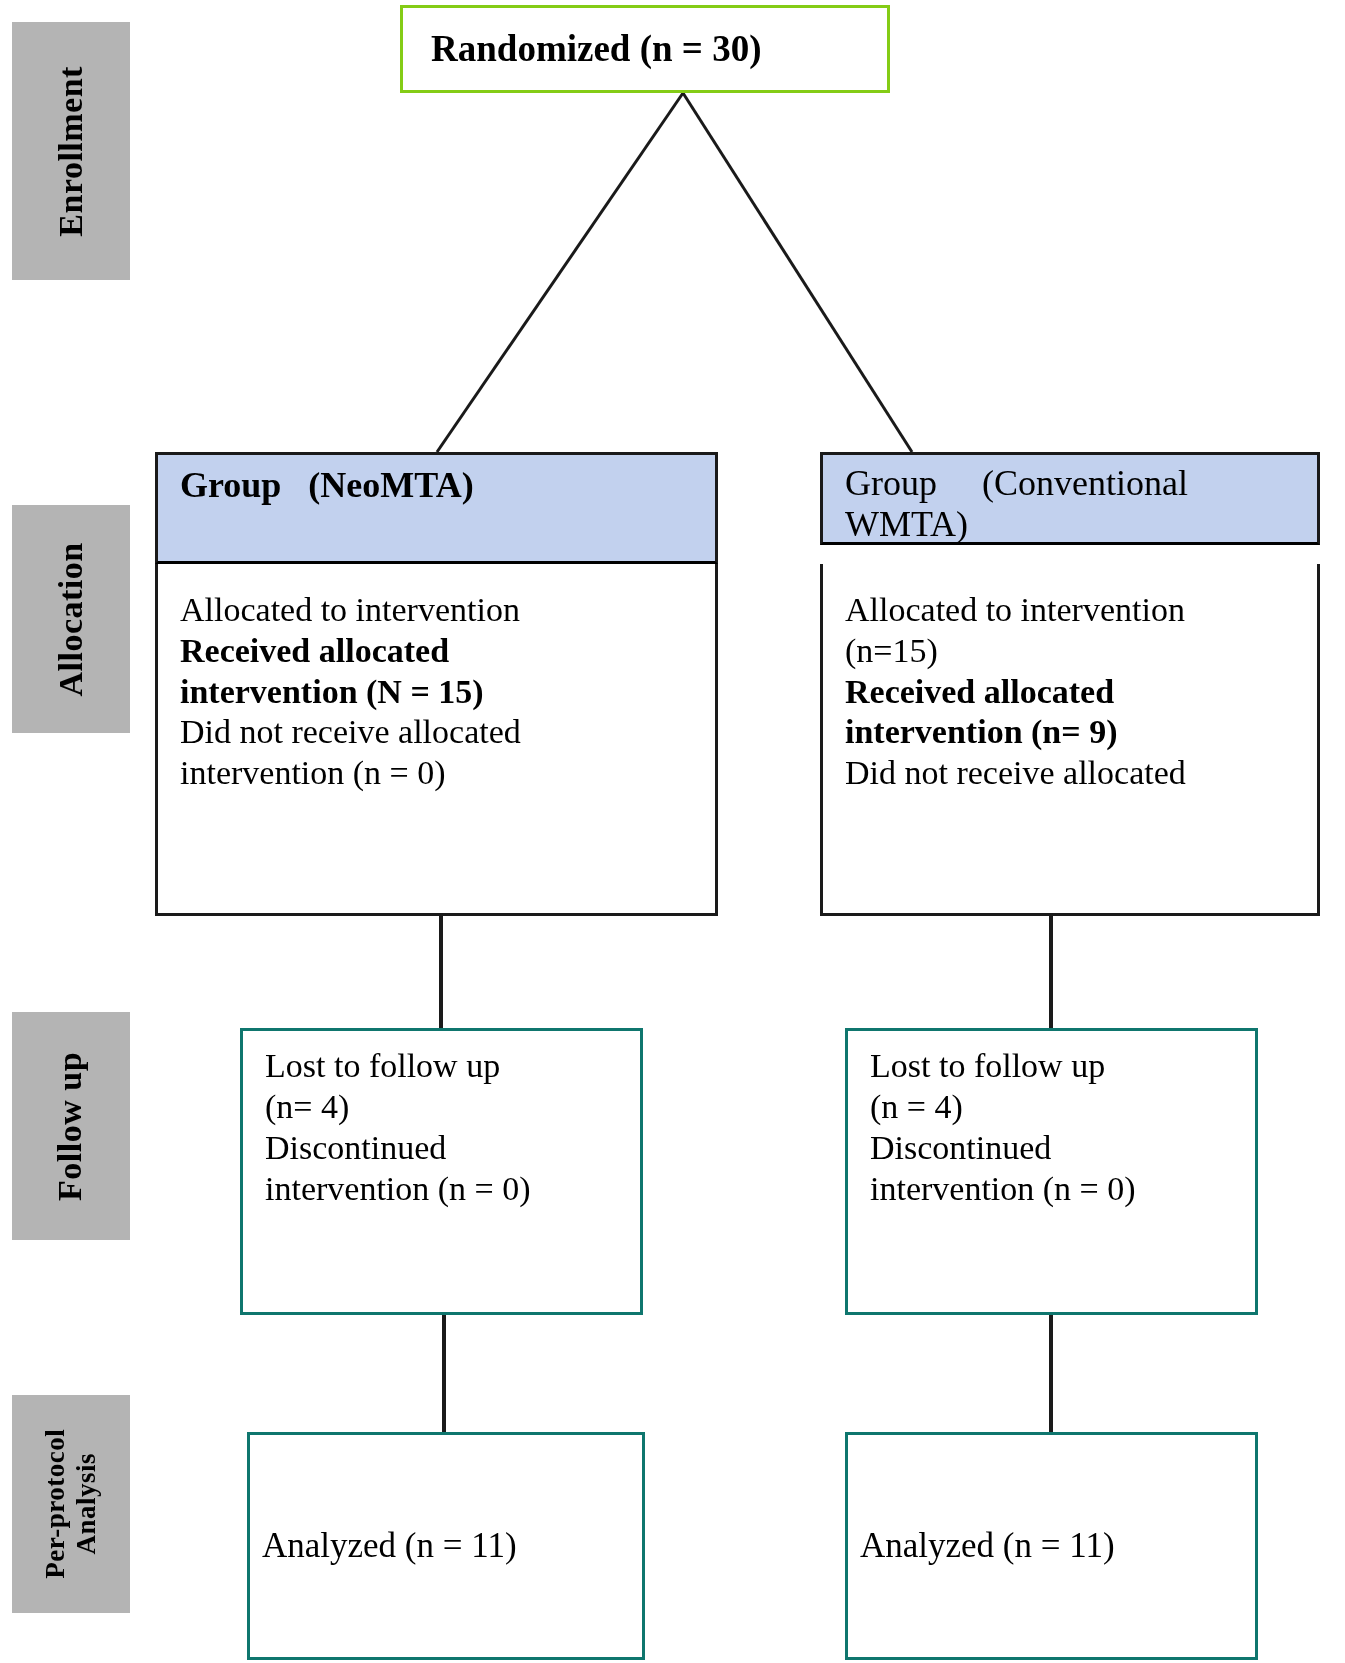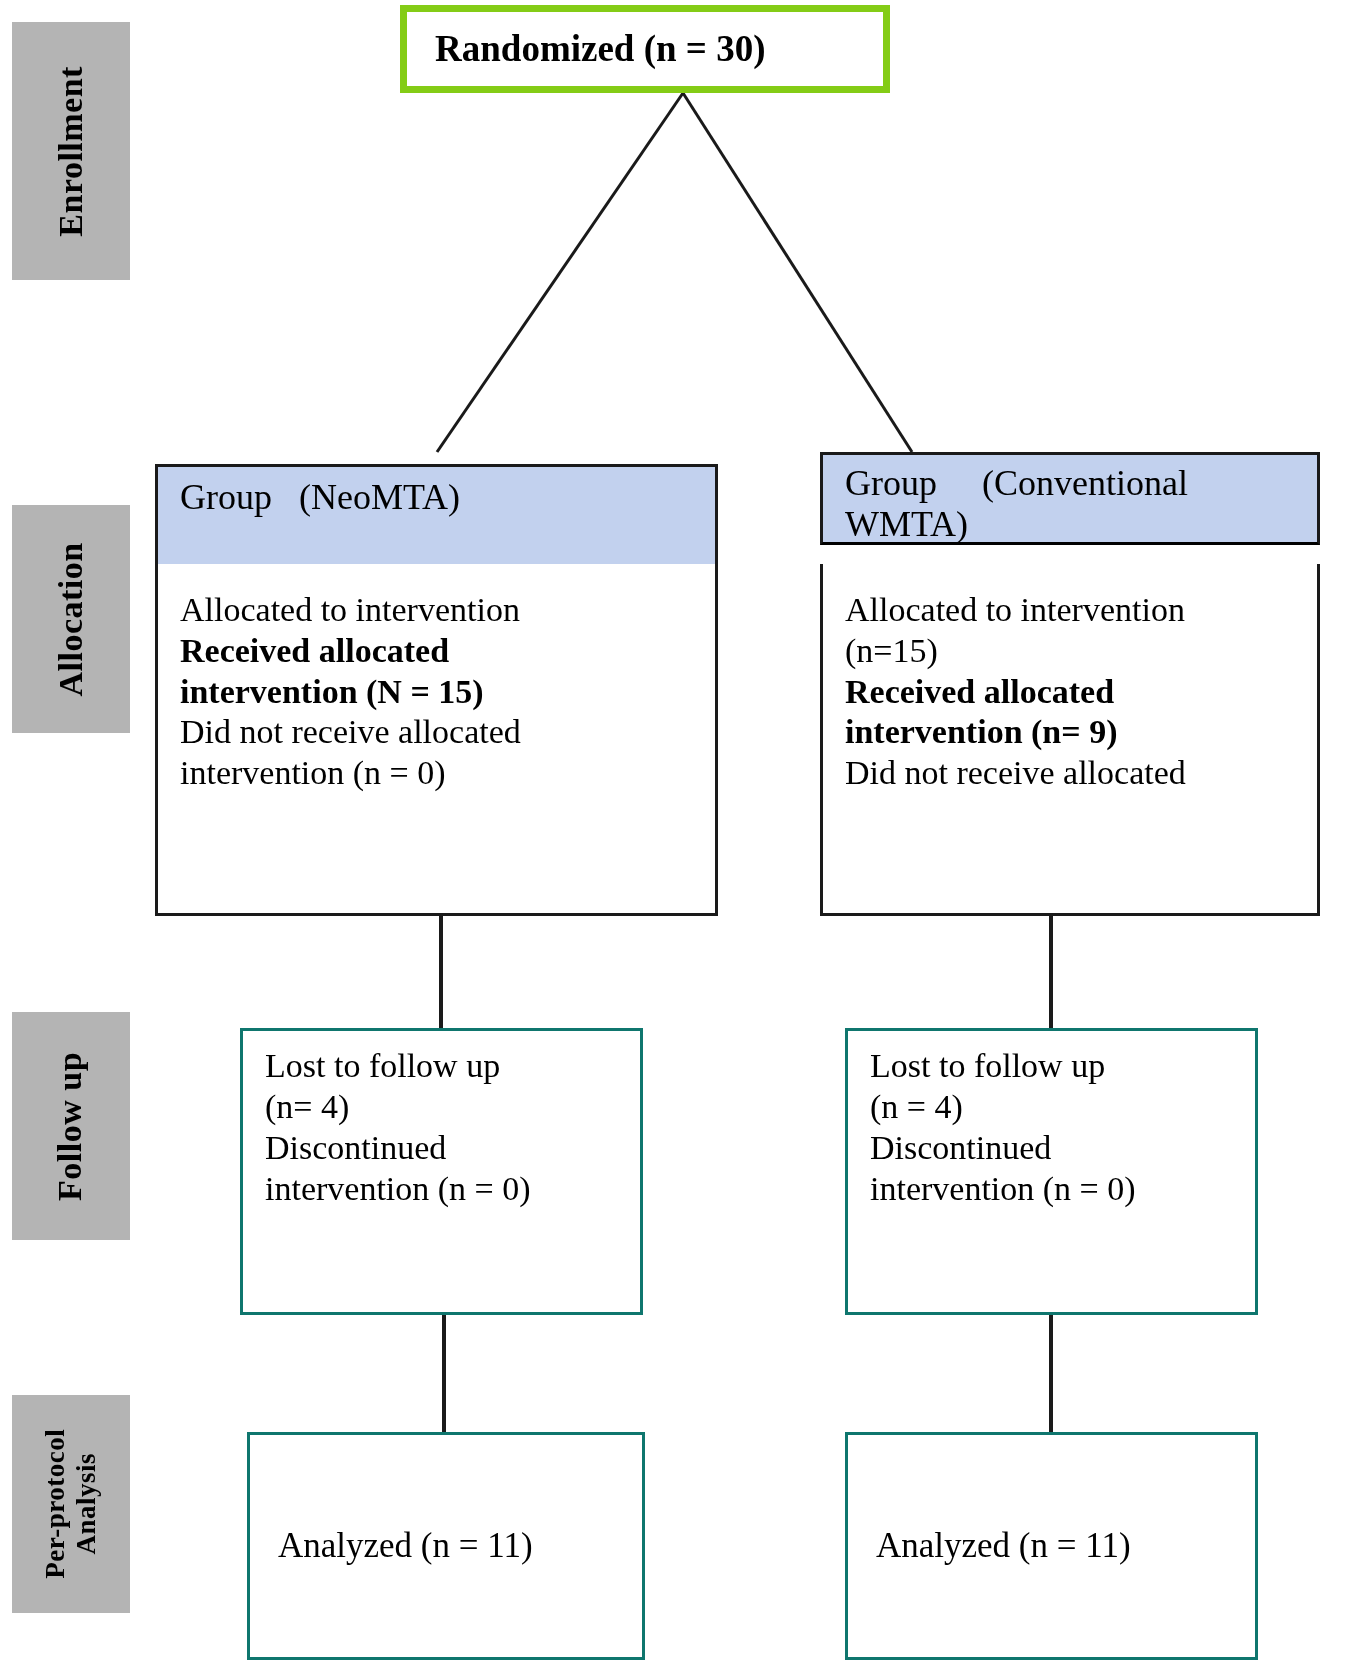--- a/index.html
+++ b/index.html
@@ -64,21 +64,21 @@
   #stage-analysis .rot { font-size: 27px; }
 
   
   .box {
     position: absolute;
     background: #ffffff;
     box-sizing: border-box;
     z-index: 2;
   }
   .box.black  { border: 3px solid #0f766e; }
-  .box.blueb  { border: 7px solid #84cc16; }
+  .box.blueb  { border: 3px solid #84cc16; }
 
   .box-text {
     color: #000000;
     line-height: 1.10;
   }
 
   
   #box-randomized {
     left: 400px; top: 5px; width: 490px; height: 88px;
     display: flex; align-items: center;
@@ -99,21 +99,21 @@
     z-index: 2;
     overflow: hidden;
   }
   .group-header .box-text {
     font-size: 36px;
     line-height: 1.13;
     padding: 10px 0 0 22px;
     white-space: pre;
   }
 
-  #hdr-left  { left: 155px; top: 464px; width: 563px; height: 112px; }
+  #hdr-left  { left: 155px; top: 452px; width: 563px; height: 112px; font-weight: bold; }
   #hdr-right { left: 820px; top: 452px; width: 500px; height: 93px; }
   #hdr-right .box-text { padding-top: 8px; }
 
   
   .alloc-body {
     position: absolute;
     background: #ffffff;
     box-sizing: border-box;
     border: 3px solid #1a1a1a;
     border-top: none;
@@ -141,21 +141,21 @@
   #follow-left  { left: 240px; top: 1028px; width: 403px; height: 287px; }
   #follow-right { left: 845px; top: 1028px; width: 413px; height: 287px; }
 
   
   .analyzed-box {
     display: flex;
     align-items: center;
   }
   .analyzed-box .box-text {
     font-size: 35px;
-    padding-left: 28px;
+    padding-left: 12px;
     white-space: pre;
   }
 
   #analyzed-left  { left: 247px; top: 1432px; width: 398px; height: 228px; }
   #analyzed-right { left: 845px; top: 1432px; width: 413px; height: 228px; }
 </style>
 </head>
 <body>
 
 <div id="canvas">

